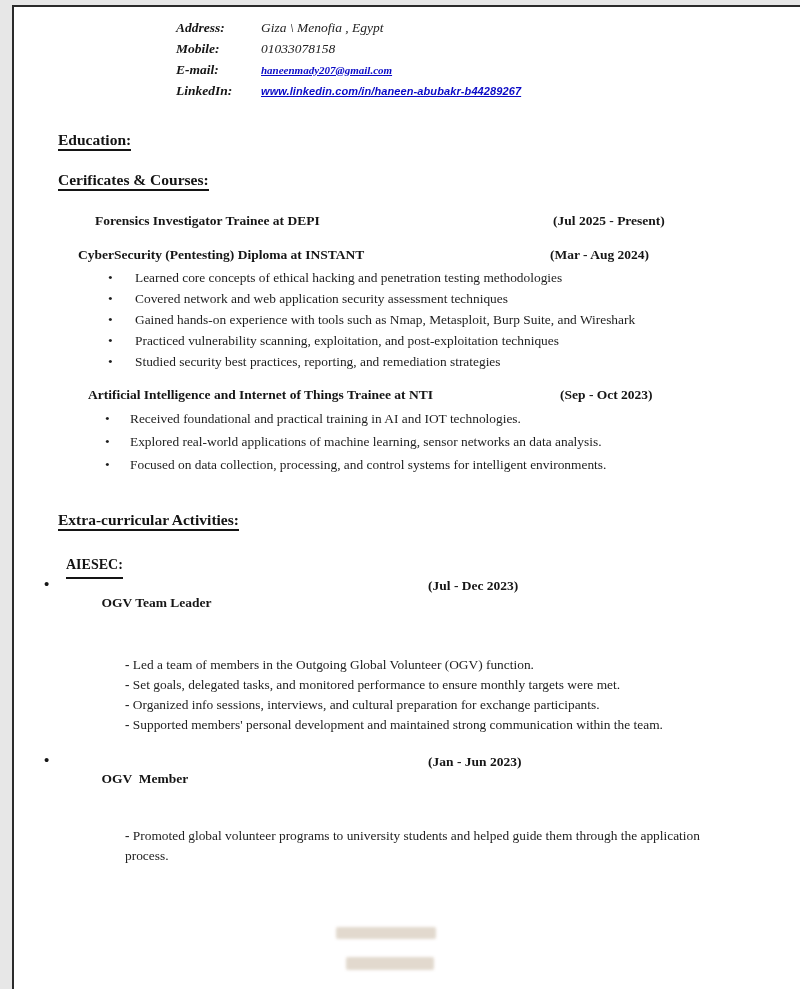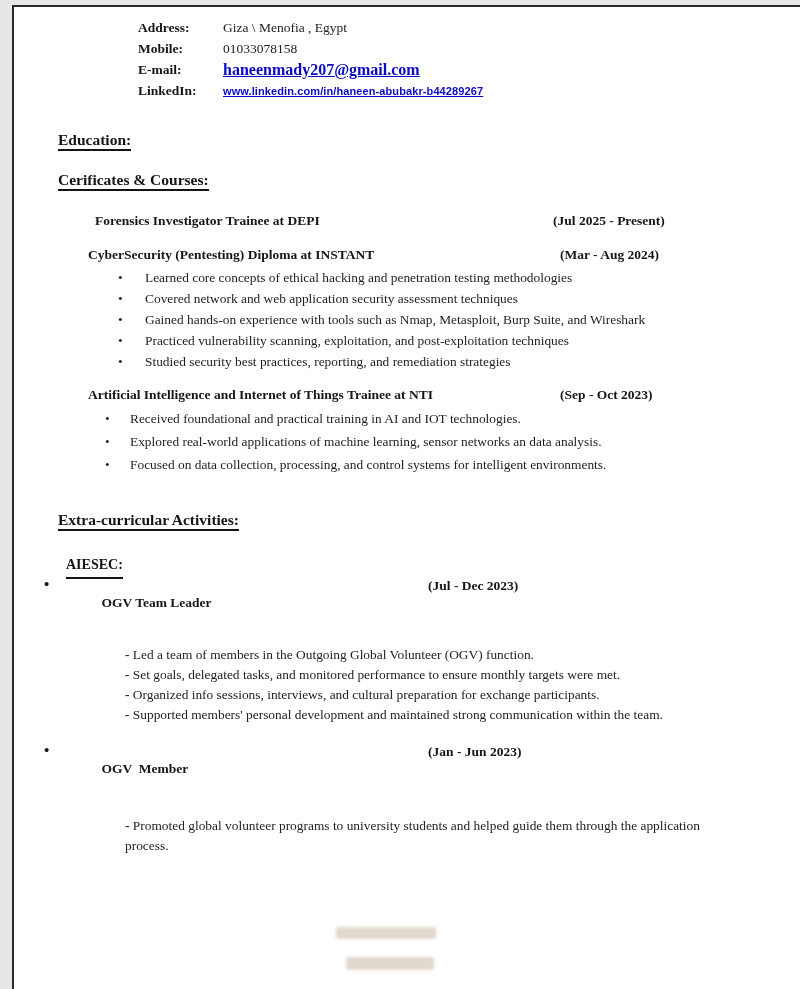--- a/index.html
+++ b/index.html
@@ -25,61 +25,61 @@
   .wm1 { left:322px; top:920px; width:100px; height:12px; }
   .wm2 { left:332px; top:950px; width:88px;  height:13px; }
 
   h1.name {
     margin-top:43px;
     text-align:center;
     font-size:22px; line-height:26px;
     font-weight:bold; letter-spacing:0.5px;
     color:#111;
   }
-  .contact { margin-top:10px; margin-left:80px; }
+  .contact { margin-top:10px; margin-left:118px;font-style:italic; }
   .c-row { display:flex; height:21px; align-items:center; font-size:13.5px; }
   .c-label { width:85px; font-weight:bold; color:#161616; }
   .c-value { color:#222; }
   a.link { color:#0a0ac6; font-weight:bold; text-decoration:underline; cursor:pointer; }
-  a.link.email { font-size:16px;text-align:right; }
+  a.link.email { font-size:11px;text-align:right; }
   a.link.linkedin { font-family:"Liberation Sans","DejaVu Sans",sans-serif; font-size:11px; letter-spacing:0.1px; }
 
   .heading { font-size:15.5px; font-weight:bold; line-height:19px; color:#141414; }
   .heading .hu { border-bottom:2px solid #141414; padding-bottom:1px; }
   .h-edu   { margin-top:29px; }
   .h-cert  { margin-top:21px; }
   .h-extra { margin-top:34px; }
 
   .degree { margin-top:17px; font-size:13px; font-weight:bold; line-height:16.5px; color:#161616; }
   .grad-label { font-size:13px; font-weight:bold; color:#161616; }
   .grad-value { font-size:13px; margin-left:7px; color:#222; }
 
   .dated-row { position:relative; font-size:13.5px; font-weight:bold; line-height:17px; color:#161616; }
   .cert-row1 { margin-top:23px; margin-left:37px; }
-  .cert-group2 { margin-top:17px; margin-left:30px; }
+  .cert-group2 { margin-top:17px; margin-left:20px; }
   .cert-group3 { margin-top:14px; margin-left:30px; }
   .cert-row1 .date { position:absolute; left:458px; top:0; white-space:nowrap; }
   .cert-group2 .date, .cert-group3 .date { position:absolute; left:472px; top:0; white-space:nowrap; }
 
   .cert-bullets { margin-top:4px; font-size:13.4px; }
   .cert-group2 .cbullet { line-height:21px; padding-left:57px; position:relative; }
   .cert-group2 .cbullet::before { content:"\2022"; position:absolute; left:30px; top:0; }
   .cert-group3 .cbullet { line-height:23px; padding-left:42px; position:relative; }
   .cert-group3 .cbullet::before { content:"\2022"; position:absolute; left:17px; top:0; }
 
   .org-heading { margin-top:27px; margin-left:8px; font-size:14px; font-weight:bold; line-height:18px; color:#141414; }
   .org-heading .hu { border-bottom:2px solid #141414; padding-bottom:5px; }
 
   .role-row { position:relative; margin-left:-16px; padding-left:46px; font-size:13.5px; font-weight:bold; line-height:17px; color:#161616; white-space:pre-wrap; }
   .role-row::before { content:"\2022"; position:absolute; left:2px; top:-1px; font-size:15px; }
   .role1 { margin-top:3px; }
   .role2 { margin-top:18px; }
   .role-row .date { position:absolute; left:386px; top:0; white-space:nowrap; }
 
-  .role-bullets { margin-top:0; max-width:667px; font-size:13.4px; }
+  .role-bullets { margin-top:10px; max-width:667px; font-size:13.4px; }
   .role2-bullets { margin-top:5px; }
   .rbullet { line-height:20px; padding-left:67px; color:#222; }
   .rbullet::before { content:"- "; font-weight:bold; }
 </style>
 </head>
 <body>
 
 <div class="page">
 
   <div class="watermark wm1"></div>

